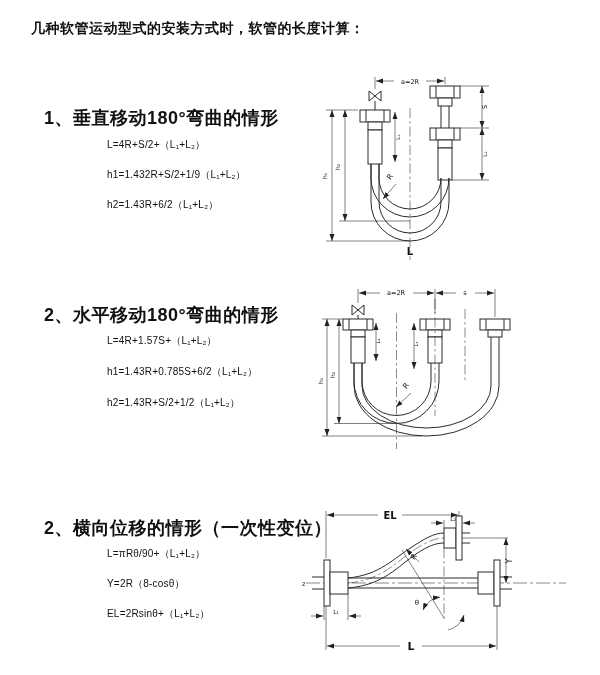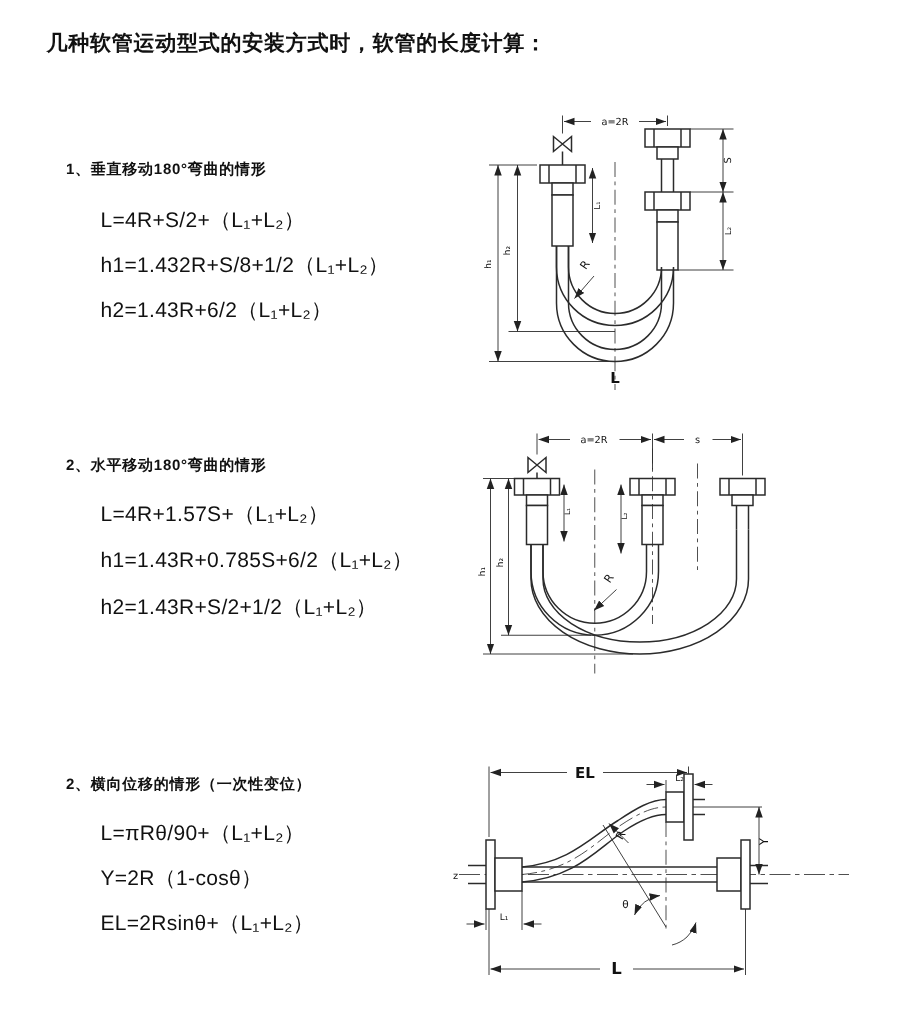--- a/index.html
+++ b/index.html
@@ -3,50 +3,50 @@
 <meta charset="utf-8">
 <style>
   html,body { margin:0; padding:0; }
   body {
     width:600px; height:675px; background:#ffffff; position:relative;
     font-family:"Liberation Sans","DejaVu Sans",sans-serif; color:#111;
     overflow:hidden;
   }
   .abs { position:absolute; white-space:nowrap; }
   .title { font-size:14px; font-weight:bold; letter-spacing:.5px; }
-  .heading { font-size:10px; font-weight:bold; letter-spacing:.5px; }
-  .formula { font-size:14px; letter-spacing:.2px; }
+  .heading { font-size:18px; font-weight:bold; letter-spacing:.5px; }
+  .formula { font-size:10px; letter-spacing:.2px;margin-left:40px; }
   svg { position:absolute; overflow:visible; }
   svg text { font-family:"DejaVu Sans",sans-serif; fill:#111; }
   .t   { stroke:#2b2b2b; stroke-width:1; fill:none; }
   .nut { stroke:#2b2b2b; stroke-width:1; fill:#fff; }
   .d   { stroke:#2b2b2b; stroke-width:.6; fill:none; }
   .cl  { stroke:#2b2b2b; stroke-width:.55; fill:none; stroke-dasharray:10 3 2.5 3; }
   .cl2 { stroke:#2b2b2b; stroke-width:.55; fill:none; stroke-dasharray:14 3 3 3; }
 </style>
 </head>
 <body>
 
 <div class="page">
 
   <div class="abs title" style="left:31px;top:20px">几种软管运动型式的安装方式时，软管的长度计算：</div>
 
   <div class="abs heading" style="left:44px;top:106px">1、垂直移动180°弯曲的情形</div>
   <div class="abs formula" style="left:67px;top:138px">L=4R+S/2+（L₁+L₂）</div>
-  <div class="abs formula" style="left:67px;top:168px">h1=1.432R+S/8+1/2（L₁+L₂）</div>
+  <div class="abs formula" style="left:67px;top:168px">h1=1.432R+S/2+1/9（L₁+L₂）</div>
   <div class="abs formula" style="left:67px;top:198px">h2=1.43R+6/2（L₁+L₂）</div>
 
   <div class="abs heading" style="left:44px;top:303px">2、水平移动180°弯曲的情形</div>
   <div class="abs formula" style="left:67px;top:334px">L=4R+1.57S+（L₁+L₂）</div>
   <div class="abs formula" style="left:67px;top:365px">h1=1.43R+0.785S+6/2（L₁+L₂）</div>
   <div class="abs formula" style="left:67px;top:396px">h2=1.43R+S/2+1/2（L₁+L₂）</div>
 
   <div class="abs heading" style="left:44px;top:516px">2、横向位移的情形（一次性变位）</div>
   <div class="abs formula" style="left:67px;top:547px">L=πRθ/90+（L₁+L₂）</div>
-  <div class="abs formula" style="left:67px;top:577px">Y=2R（1-cosθ）</div>
+  <div class="abs formula" style="left:67px;top:577px">Y=2R（8-cosθ）</div>
   <div class="abs formula" style="left:67px;top:607px">EL=2Rsinθ+（L₁+L₂）</div>
 
   <svg style="left:310px;top:64px" width="290" height="200" viewBox="0 0 290 200">
     <defs>
       <marker id="m1" markerWidth="7" markerHeight="6" refX="7" refY="3" orient="auto-start-reverse" markerUnits="userSpaceOnUse">
         <path d="M0 0.5 L7 3 L0 5.5 Z" fill="#222"></path>
       </marker>
       <pattern id="p1" width="4" height="4" patternUnits="userSpaceOnUse">
         <path d="M0 4 L4 0 M0 0 L4 4" stroke="#555" stroke-width="0.5" fill="none"></path>
       </pattern>

